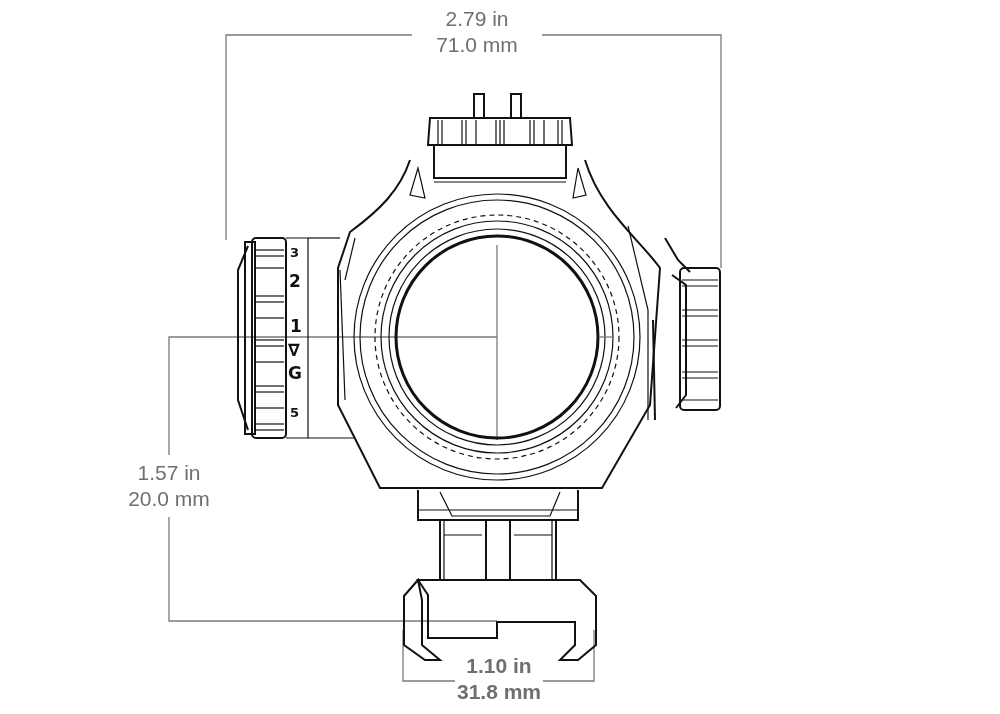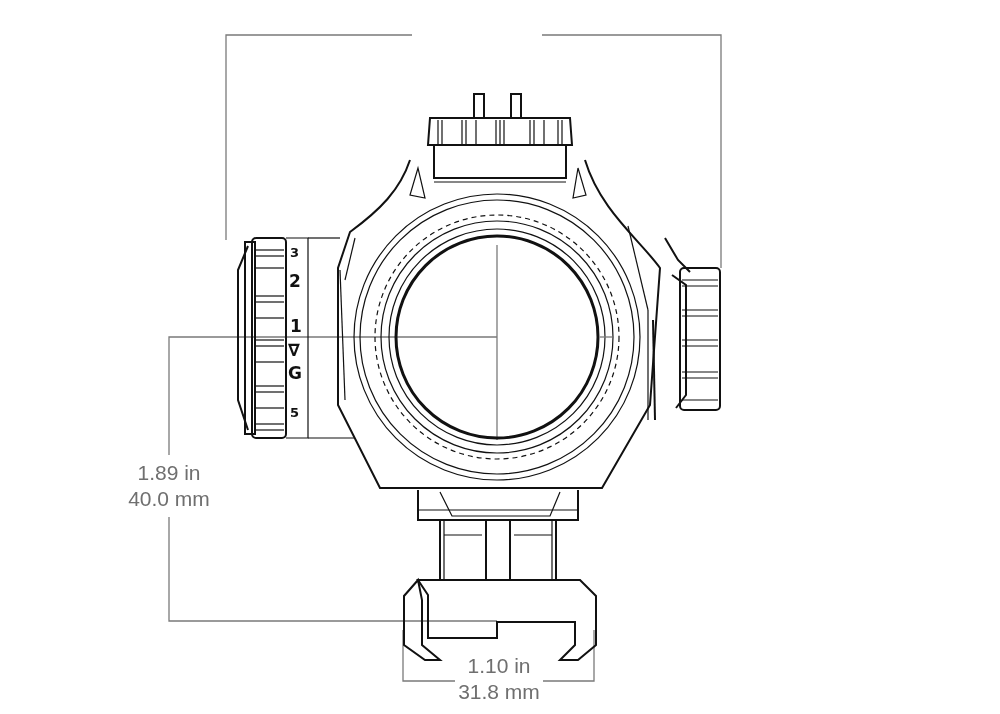--- a/index.html
+++ b/index.html
@@ -126,25 +126,29 @@
     <line class="thin" x1="444" y1="520" x2="444" y2="580"></line>
     <line class="thin" x1="552" y1="520" x2="552" y2="580"></line>
     <line class="thin" x1="444" y1="535" x2="482" y2="535"></line>
     <line class="thin" x1="514" y1="535" x2="552" y2="535"></line>
     <path class="blk" d="M418,580 L580,580 L596,596 L596,645 L578,660 L560,660 L575,645 L575,622 L497,622 L497,638 L428,638 L428,595 L418,580 Z"></path>
     <path class="blk" d="M418,580 L404,596 L404,645 L425,660 L440,660 L422,645 L422,600 Z"></path>
   </g>
 </svg>
 
   
+  <div class="dim-label" style="left:412px;top:6px;width:130px;">
+    <div>2.79 in</div>
+    <div>71.0 mm</div>
+  </div>
   <div class="dim-label" style="left:112px;top:460px;width:114px;">
-    <div>1.89 in</div>
-    <div>40.0 mm</div>
+    <div>1.57 in</div>
+    <div>20.0 mm</div>
   </div>
-  <div class="dim-label" style="left:445px;top:653px;width:108px;background:transparent;">
+  <div class="dim-label" style="left:445px;top:653px;width:108px;background:transparent;font-weight:bold;">
     <div>1.10 in</div>
     <div>31.8 mm</div>
   </div>
 
   
   <div class="dial-mark" style="left:290px;top:244px;font-size:13px;">3</div>
   <div class="dial-mark" style="left:289px;top:272px;">2</div>
   <div class="dial-mark" style="left:290px;top:317px;">1</div>
   <div class="dial-mark" style="left:288px;top:341px;">∇</div>
   <div class="dial-mark" style="left:288px;top:364px;">G</div>

